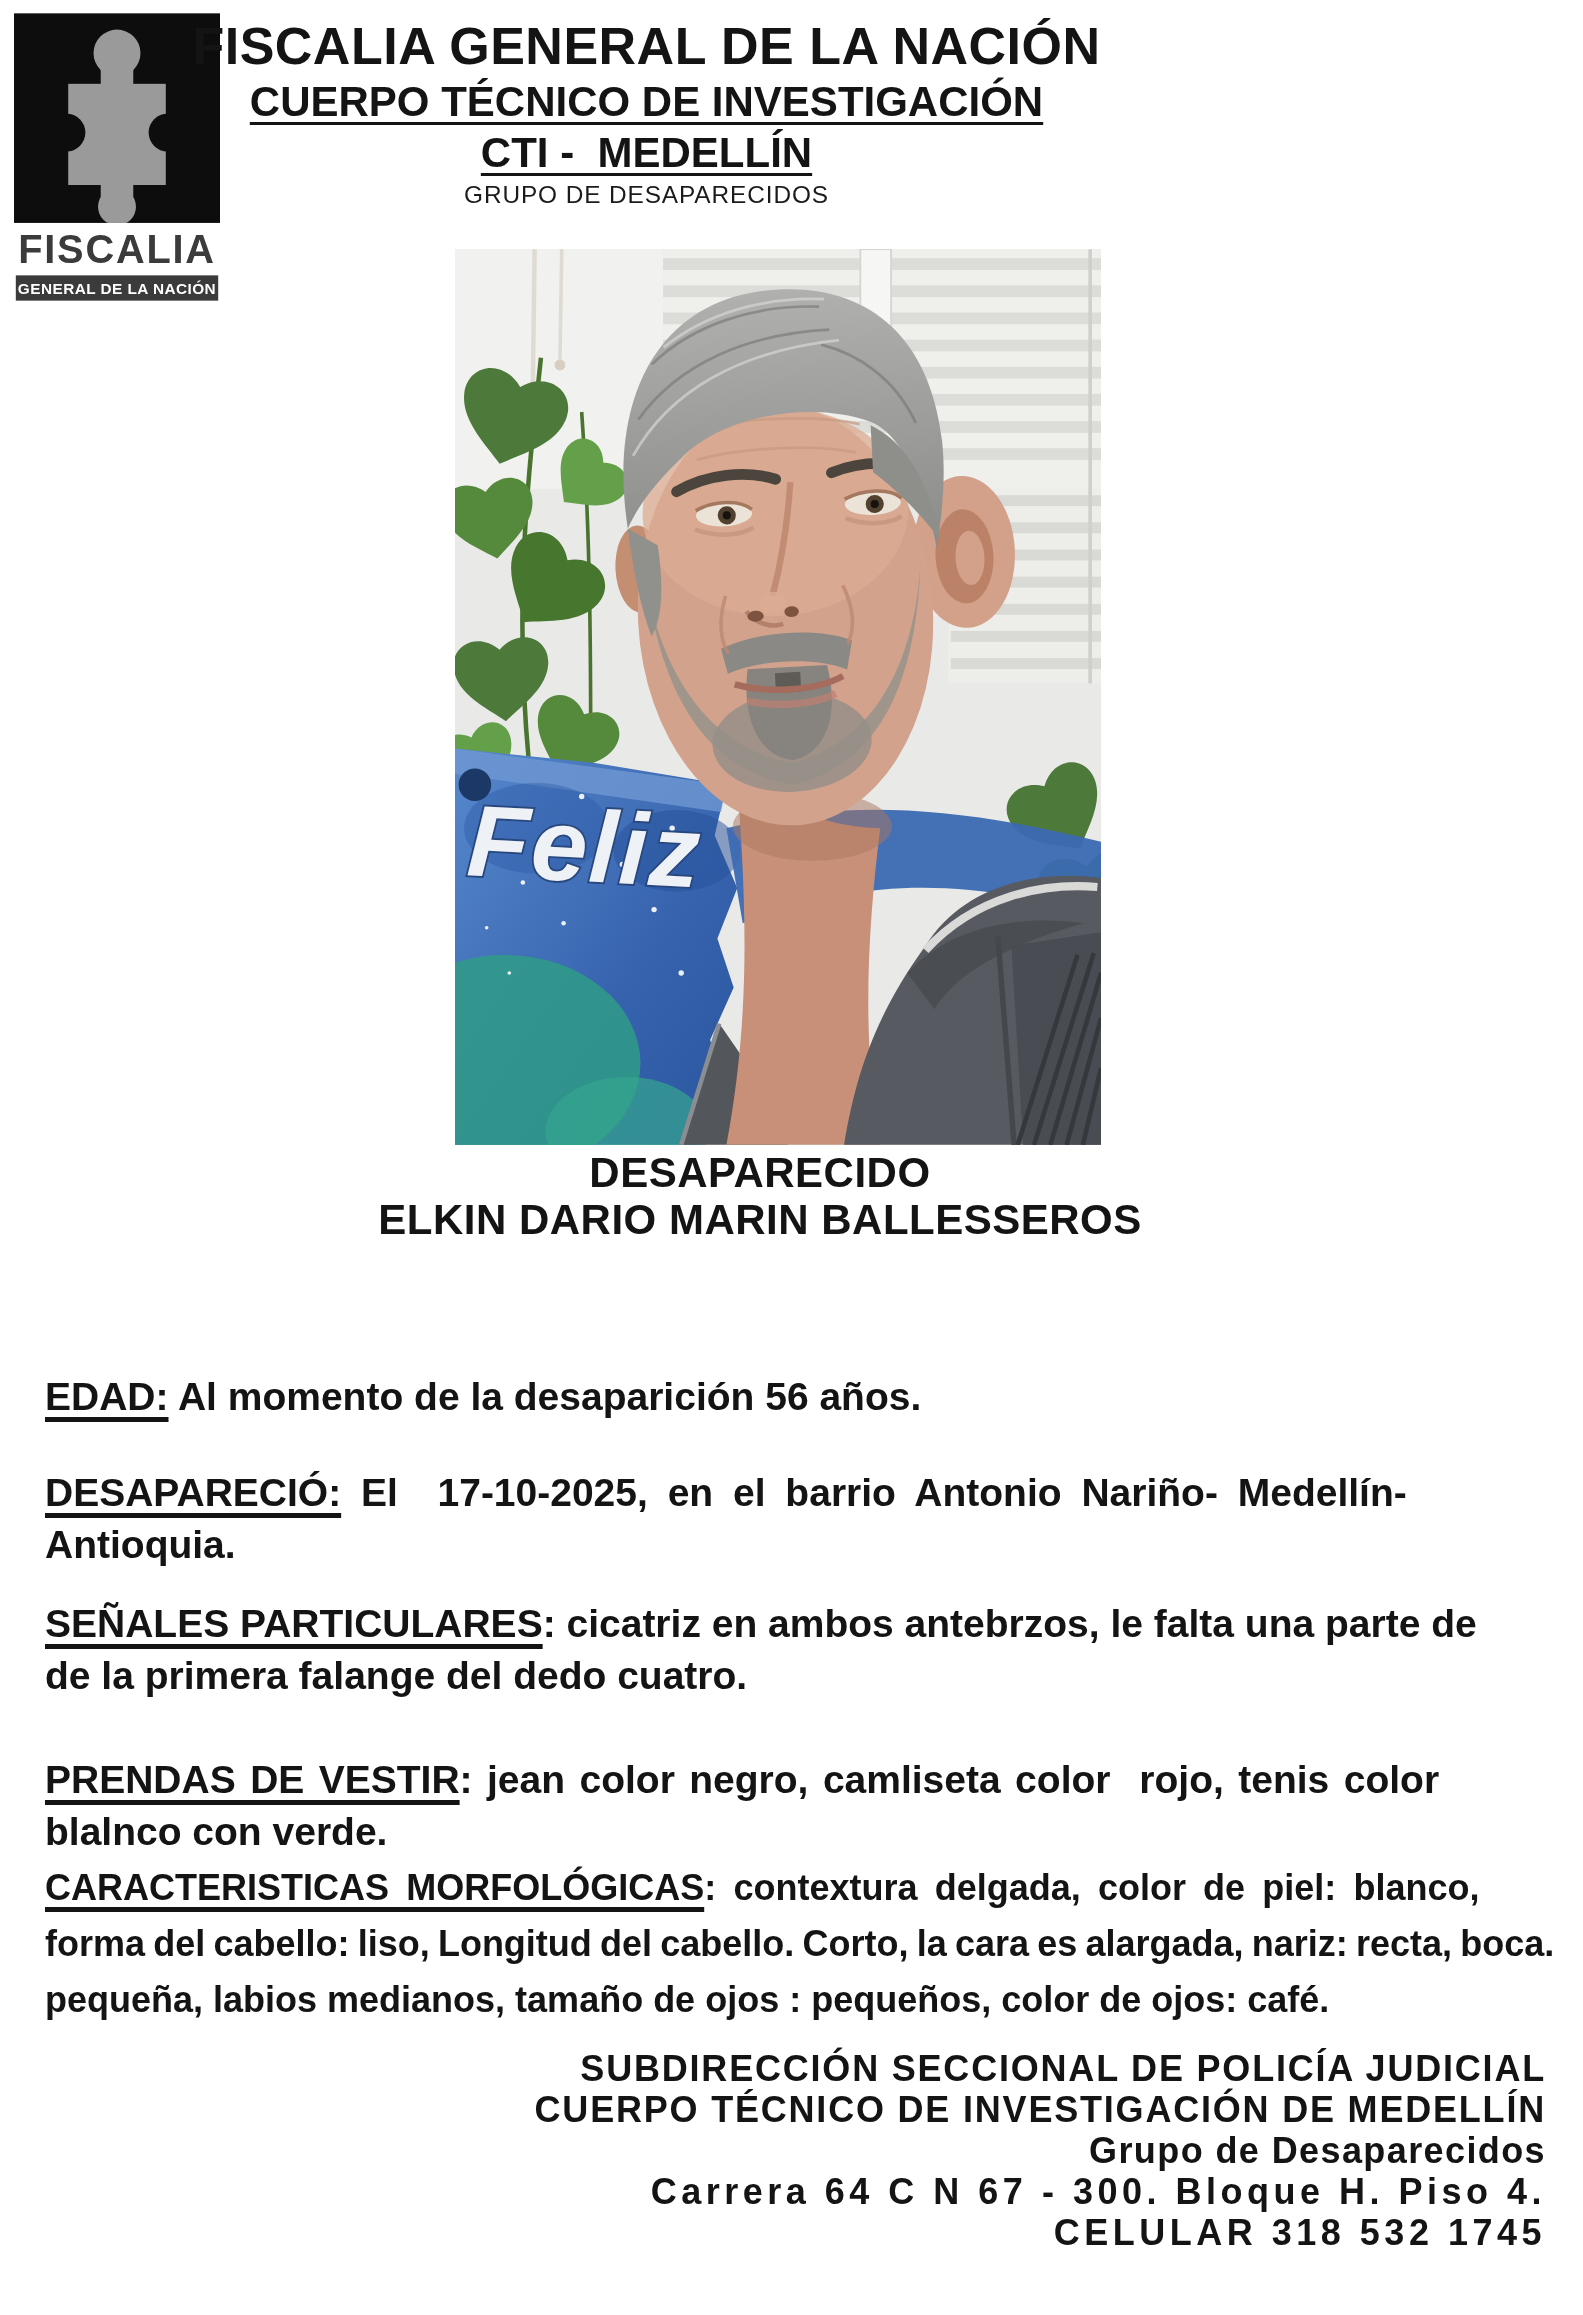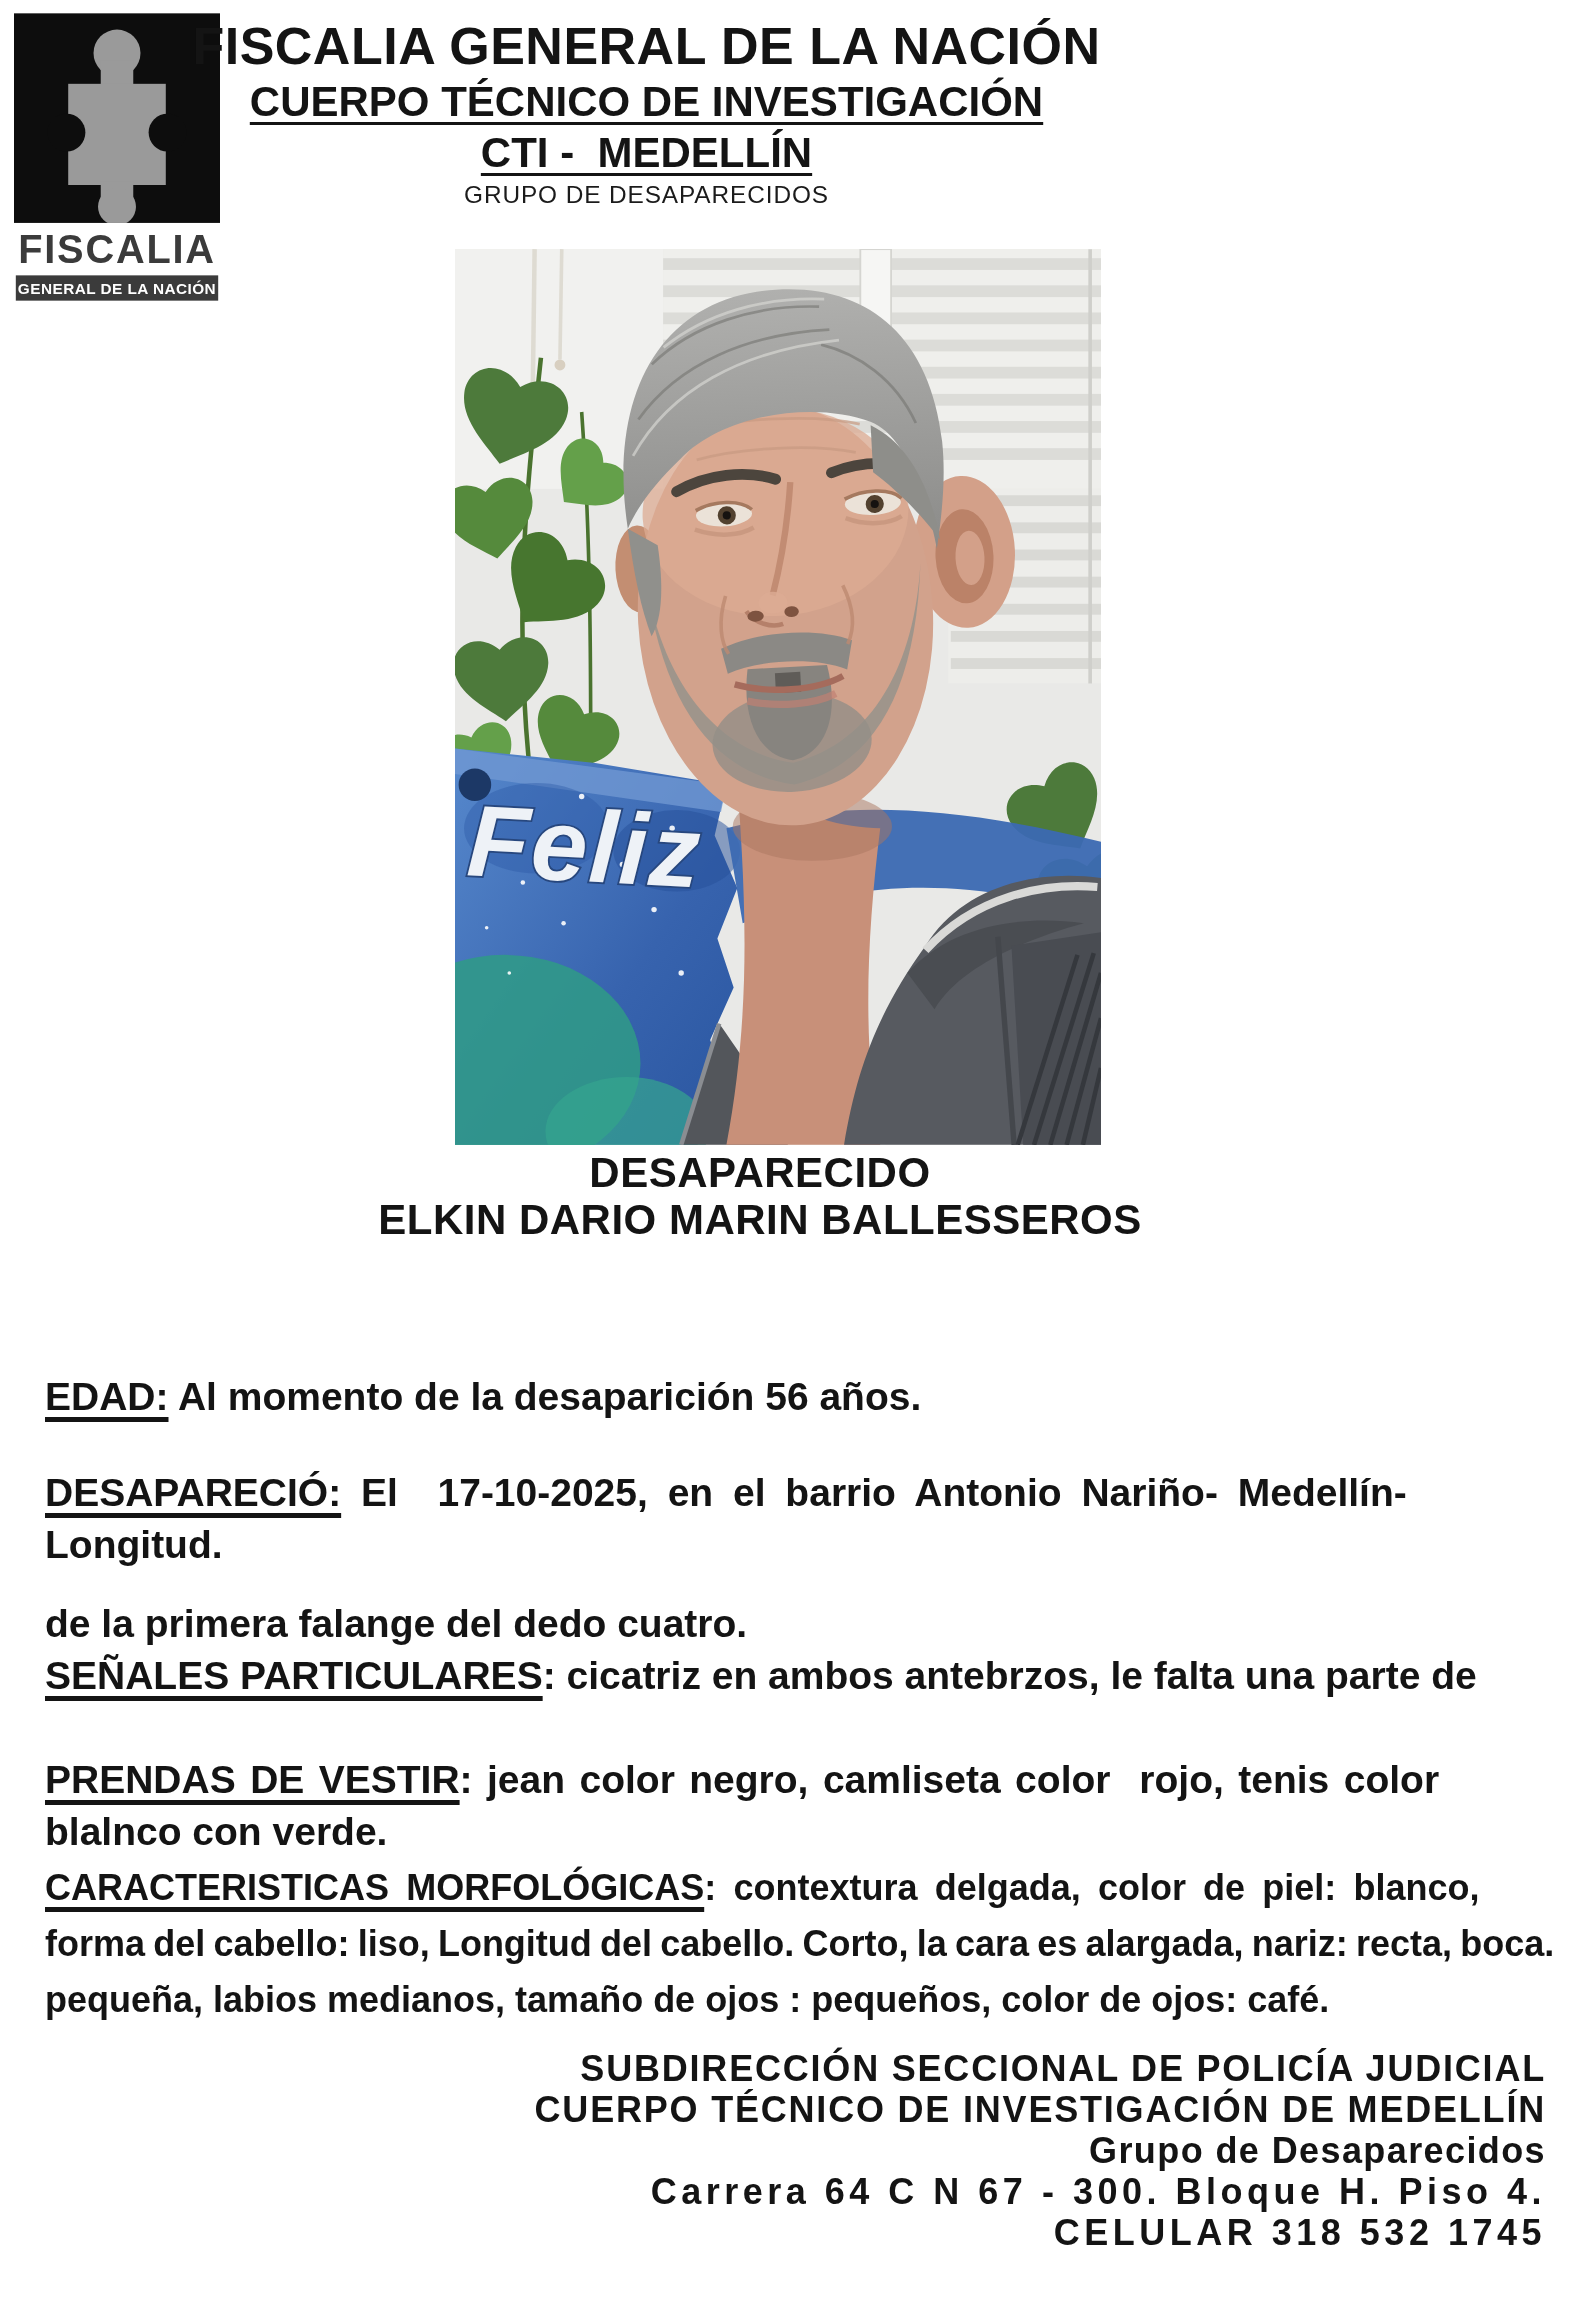--- a/index.html
+++ b/index.html
@@ -255,26 +255,26 @@
     <div id="status-line">DESAPARECIDO</div>
     <div id="name-line">ELKIN DARIO MARIN BALLESSEROS</div>
   </div>
 
   <div class="detail" id="p-edad">
     <div class="dline"><span class="dlabel">EDAD:</span><span> Al momento de la desaparición 56 años.</span></div>
   </div>
 
   <div class="detail" id="p-desaparecio">
     <div class="dline ws10"><span class="dlabel">DESAPARECIÓ:</span><span> El  17-10-2025, en el barrio Antonio Nariño- Medellín-</span></div>
-    <div class="dline">Longitud.</div>
+    <div class="dline">Antioquia.</div>
   </div>
 
   <div class="detail" id="p-senales">
+    <div class="dline"><span class="dlabel">SEÑALES PARTICULARES</span><span>: cicatriz en ambos antebrzos, le falta una parte de</span></div>
     <div class="dline">de la primera falange del dedo cuatro.</div>
-    <div class="dline"><span class="dlabel">SEÑALES PARTICULARES</span><span>: cicatriz en ambos antebrzos, le falta una parte de</span></div>
   </div>
 
   <div class="detail" id="p-prendas">
     <div class="dline ws4"><span class="dlabel">PRENDAS DE VESTIR</span><span>: jean color negro, camliseta color  rojo, tenis color</span></div>
     <div class="dline">blalnco con verde.</div>
   </div>
 
   <div class="detail" id="p-caract">
     <div class="dline ws8"><span class="dlabel">CARACTERISTICAS MORFOLÓGICAS</span><span>: contextura delgada, color de piel: blanco,</span></div>
     <div class="dline wsm2">forma del cabello: liso, Longitud del cabello. Corto, la cara es alargada, nariz: recta, boca.</div>

